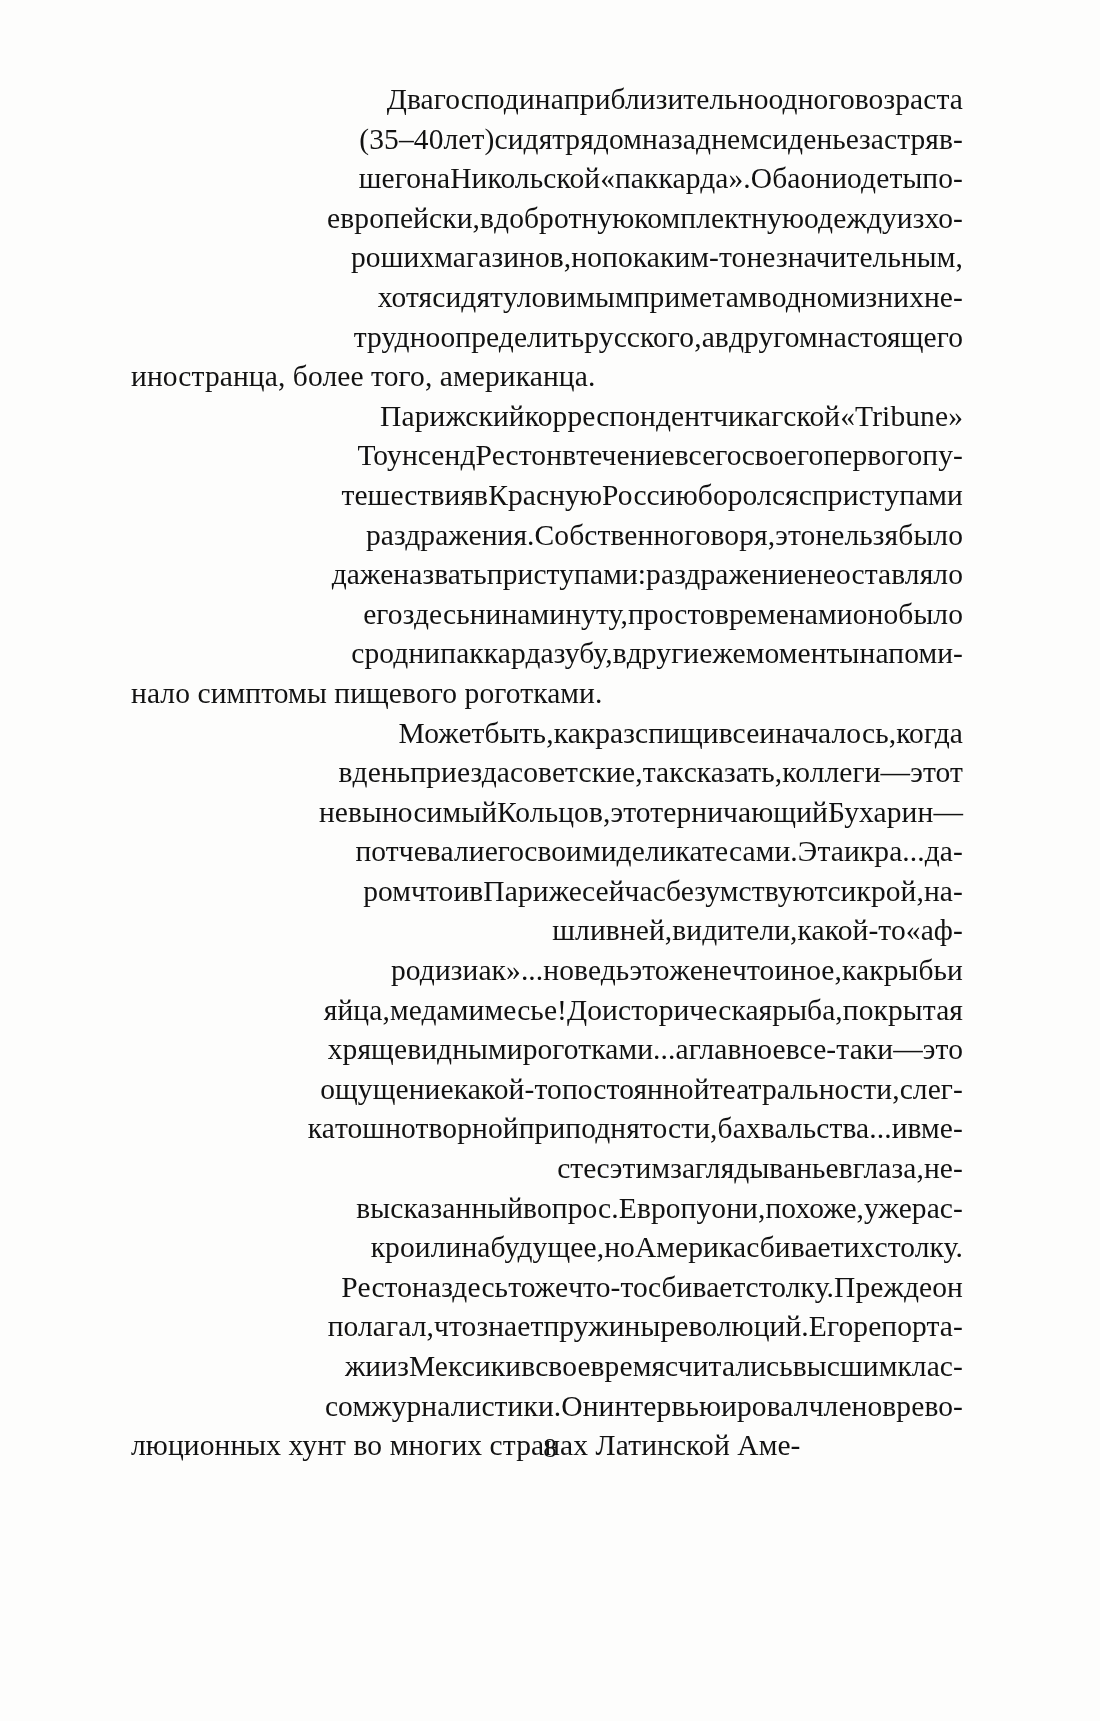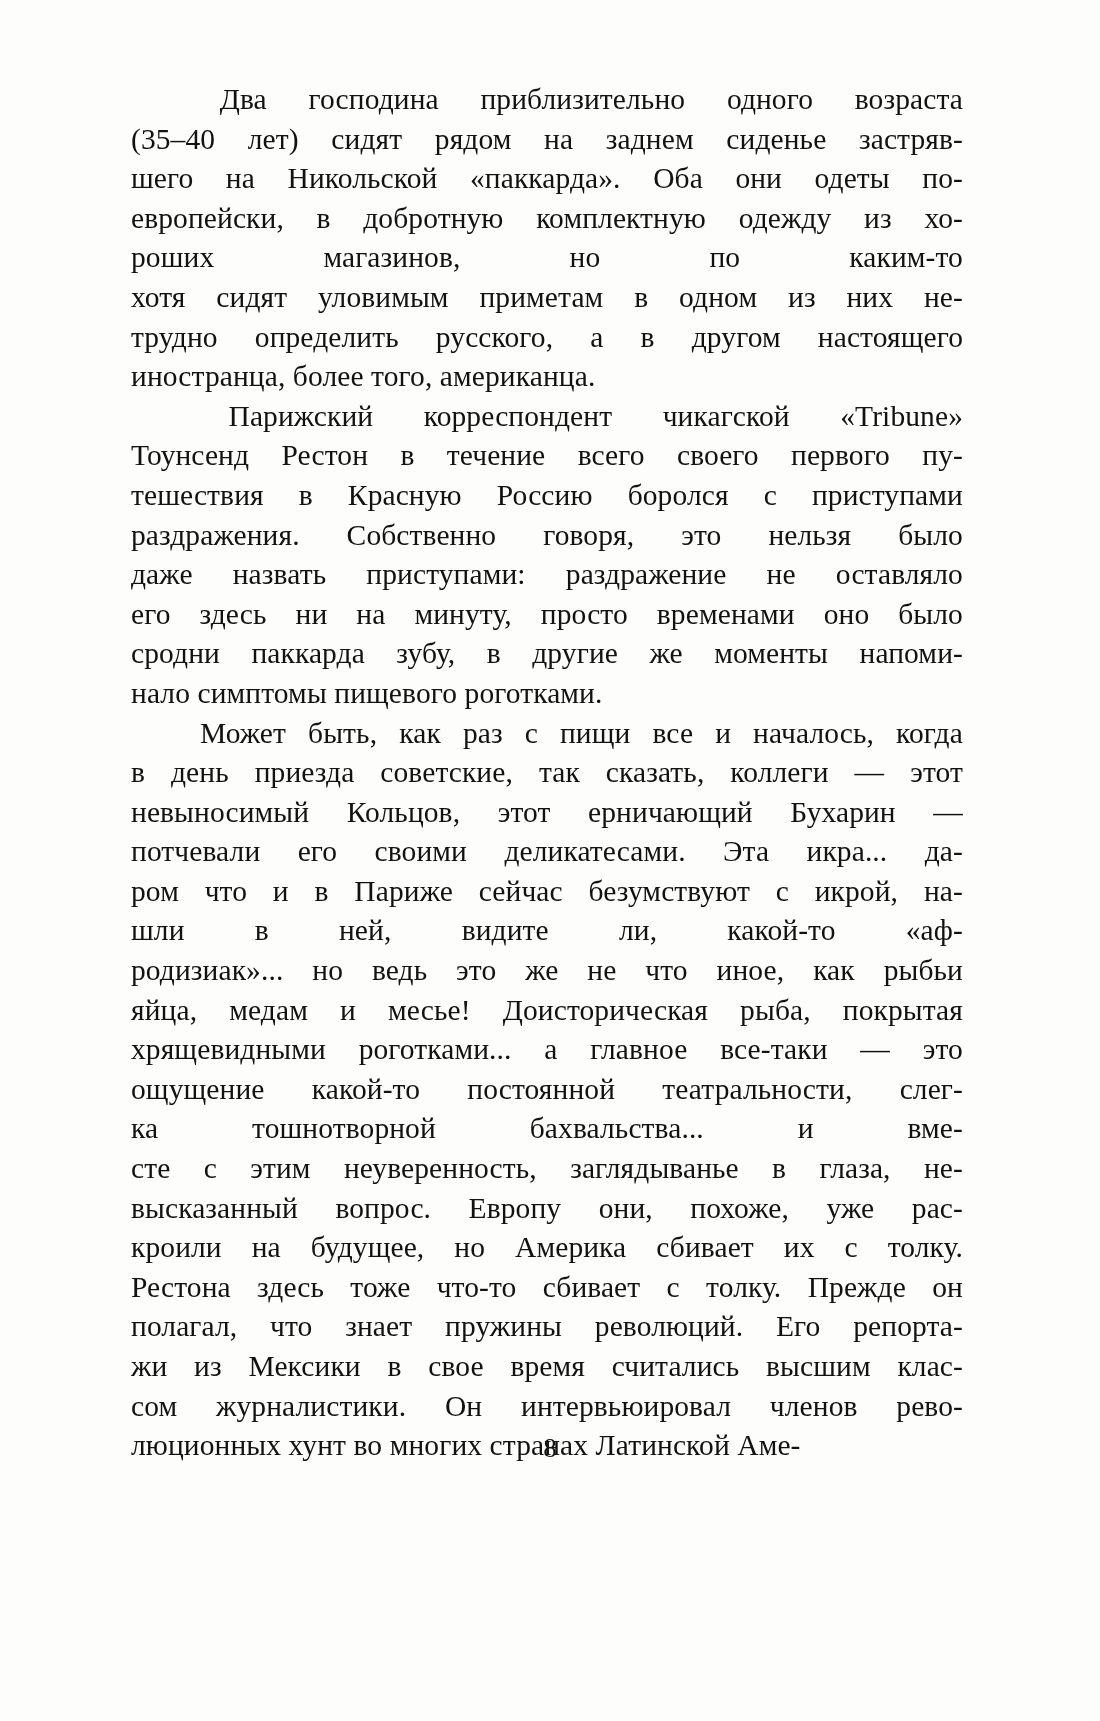--- a/index.html
+++ b/index.html
@@ -42,21 +42,21 @@
 
   
   .line {
     display: block;
     white-space: nowrap;
   }
 
   
   .line.just {
     display: flex;
-    justify-content: space-between;
+    justify-content: flex-end;
     white-space: nowrap;
   }
   .line.just > span {
     white-space: pre;
   }
 
   .indent {
     display: inline-block;
     width: 47px;
   }
@@ -116,20 +116,21 @@
           <span>одежду</span>
           <span>из</span>
           <span>хо-</span>
         </span>
         <span class="line just">
           <span>роших</span>
           <span>магазинов,</span>
           <span>но</span>
           <span>по</span>
           <span>каким-то</span>
+          <span>незначительным,</span>
         </span>
         <span class="line just">
           <span>хотя</span>
           <span>сидят</span>
           <span>уловимым</span>
           <span>приметам</span>
           <span>в</span>
           <span>одном</span>
           <span>из</span>
           <span>них</span>
@@ -308,29 +309,29 @@
         <span class="line just">
           <span>ощущение</span>
           <span>какой-то</span>
           <span>постоянной</span>
           <span>театральности,</span>
           <span>слег-</span>
         </span>
         <span class="line just">
           <span>ка</span>
           <span>тошнотворной</span>
+          <span>приподнятости,</span>
           <span>бахвальства...</span>
           <span>и</span>
           <span>вме-</span>
         </span>
         <span class="line just">
           <span>сте</span>
           <span>с</span>
           <span>этим</span>
-          <span>неуверенность,</span>
           <span>заглядыванье</span>
           <span>в</span>
           <span>глаза,</span>
           <span>не-</span>
         </span>
         <span class="line just">
           <span>высказанный</span>
           <span>вопрос.</span>
           <span>Европу</span>
           <span>они,</span>

